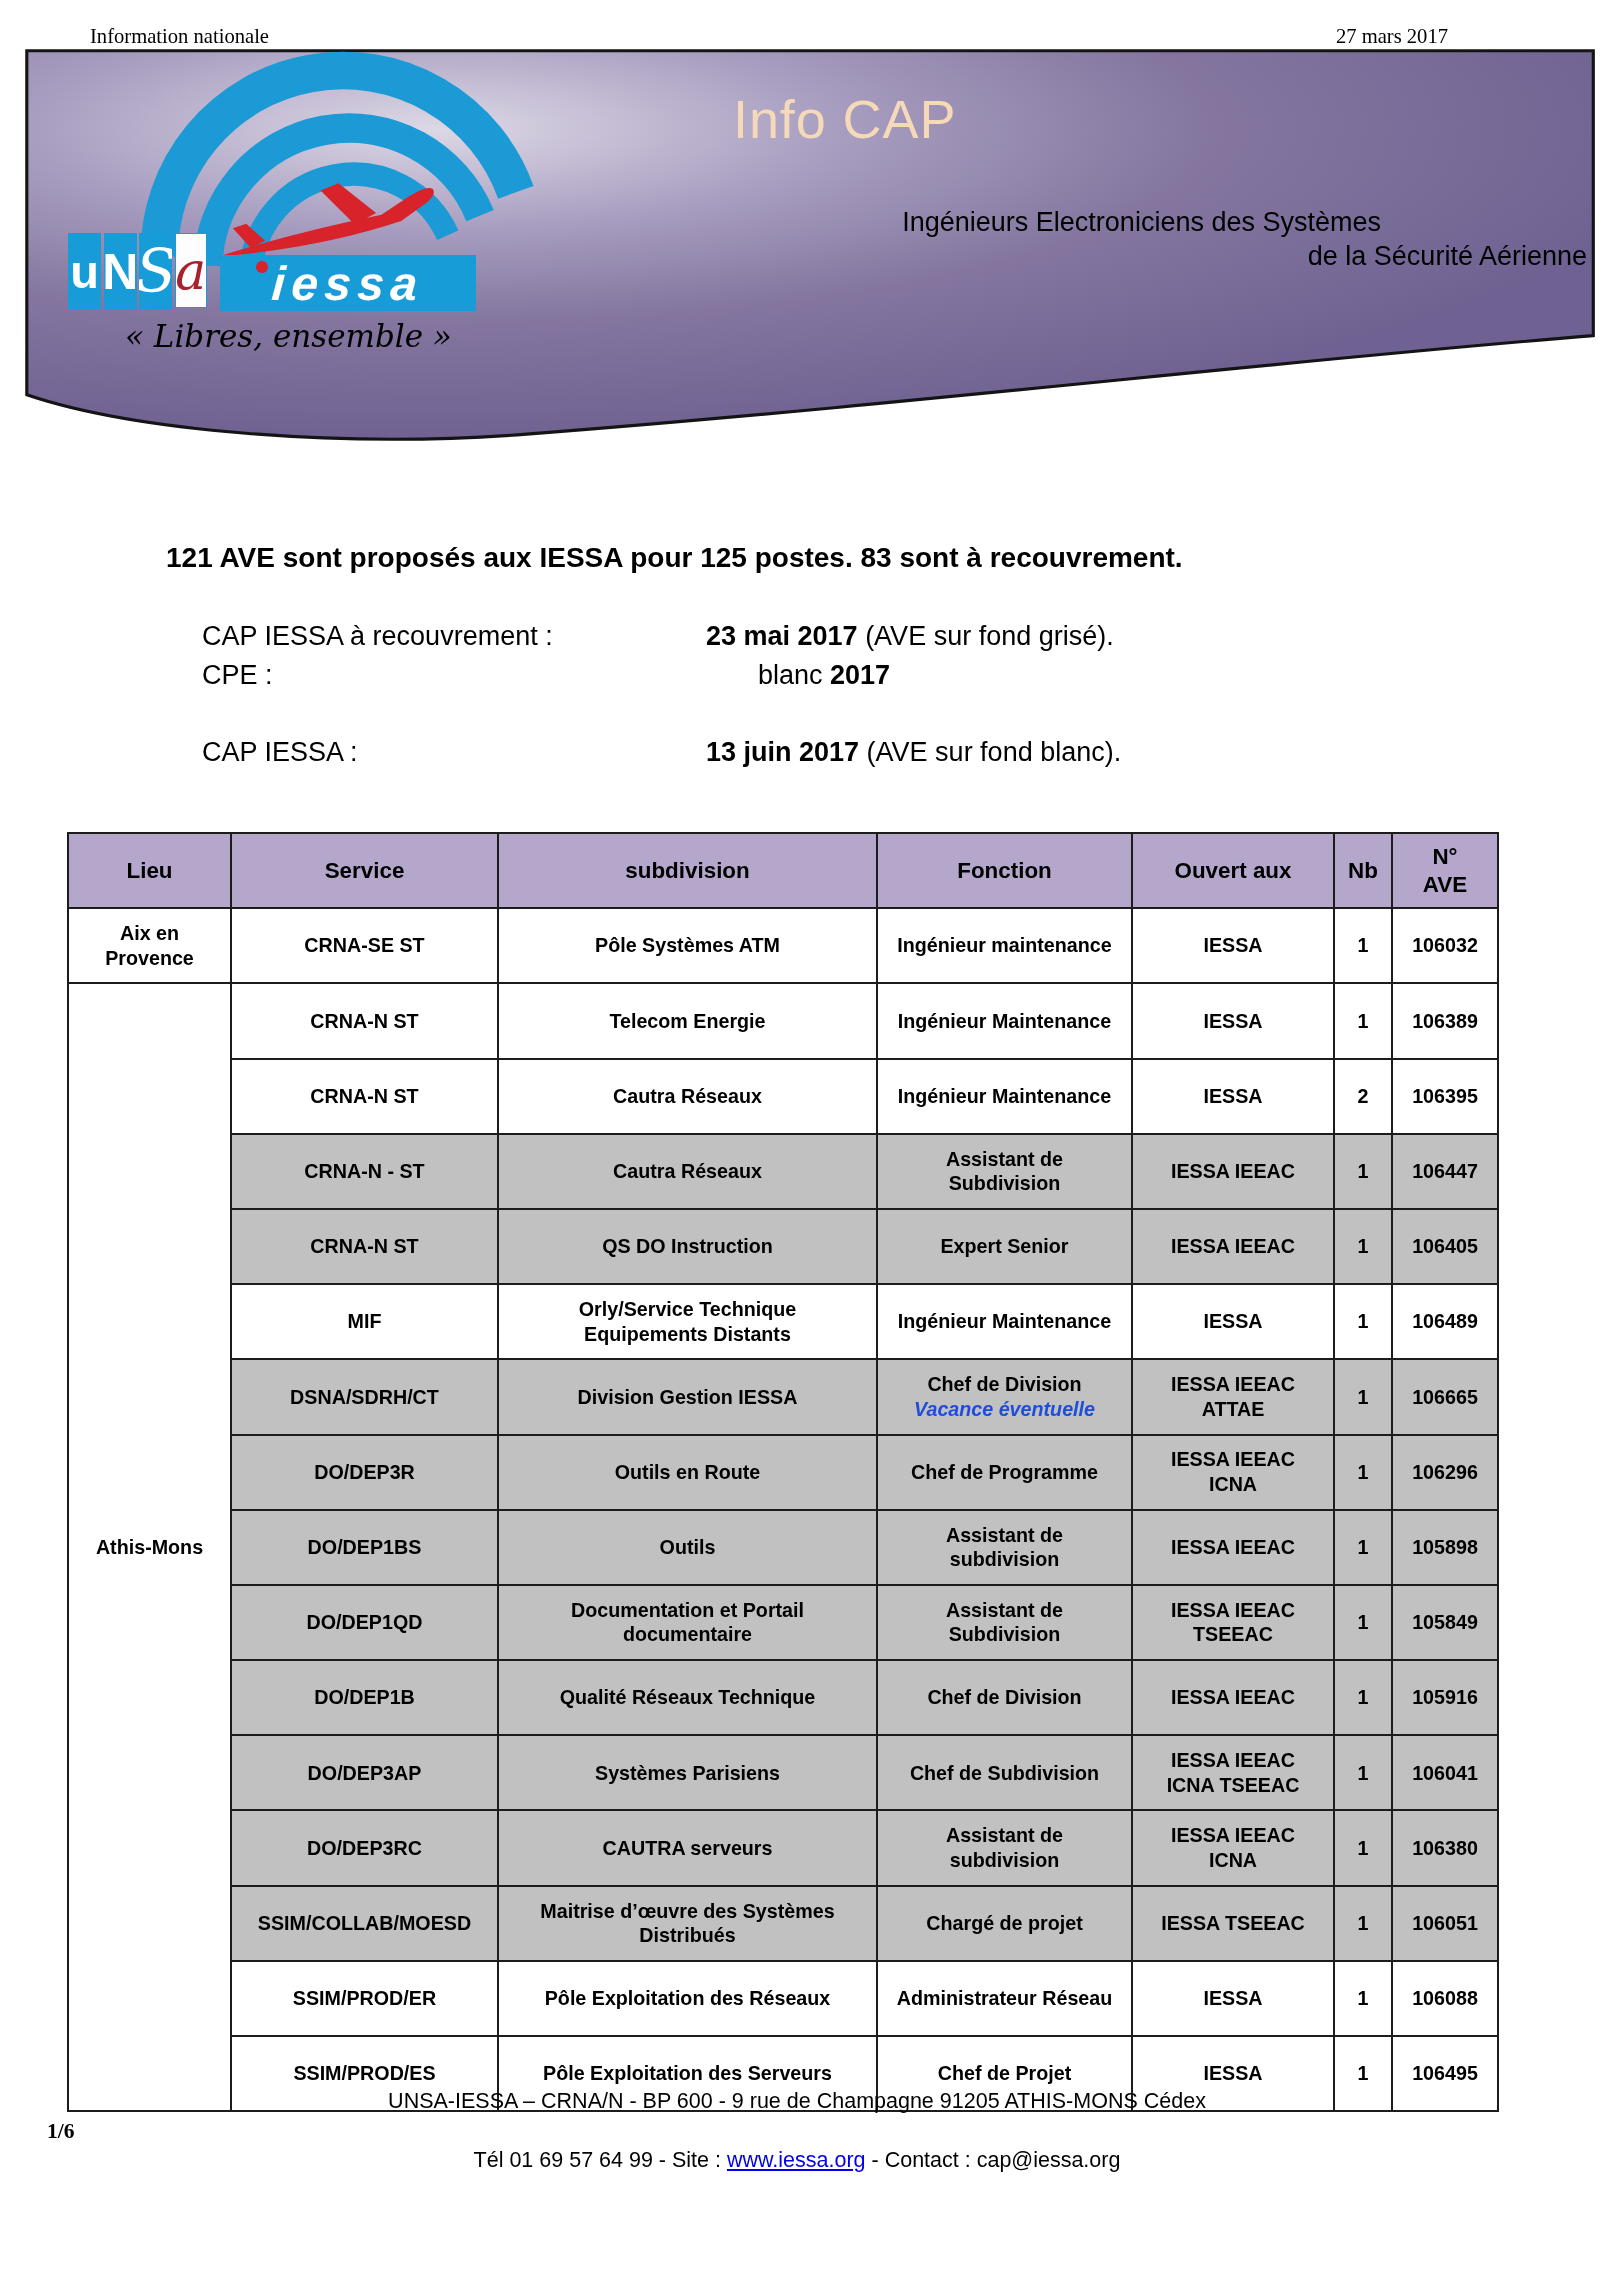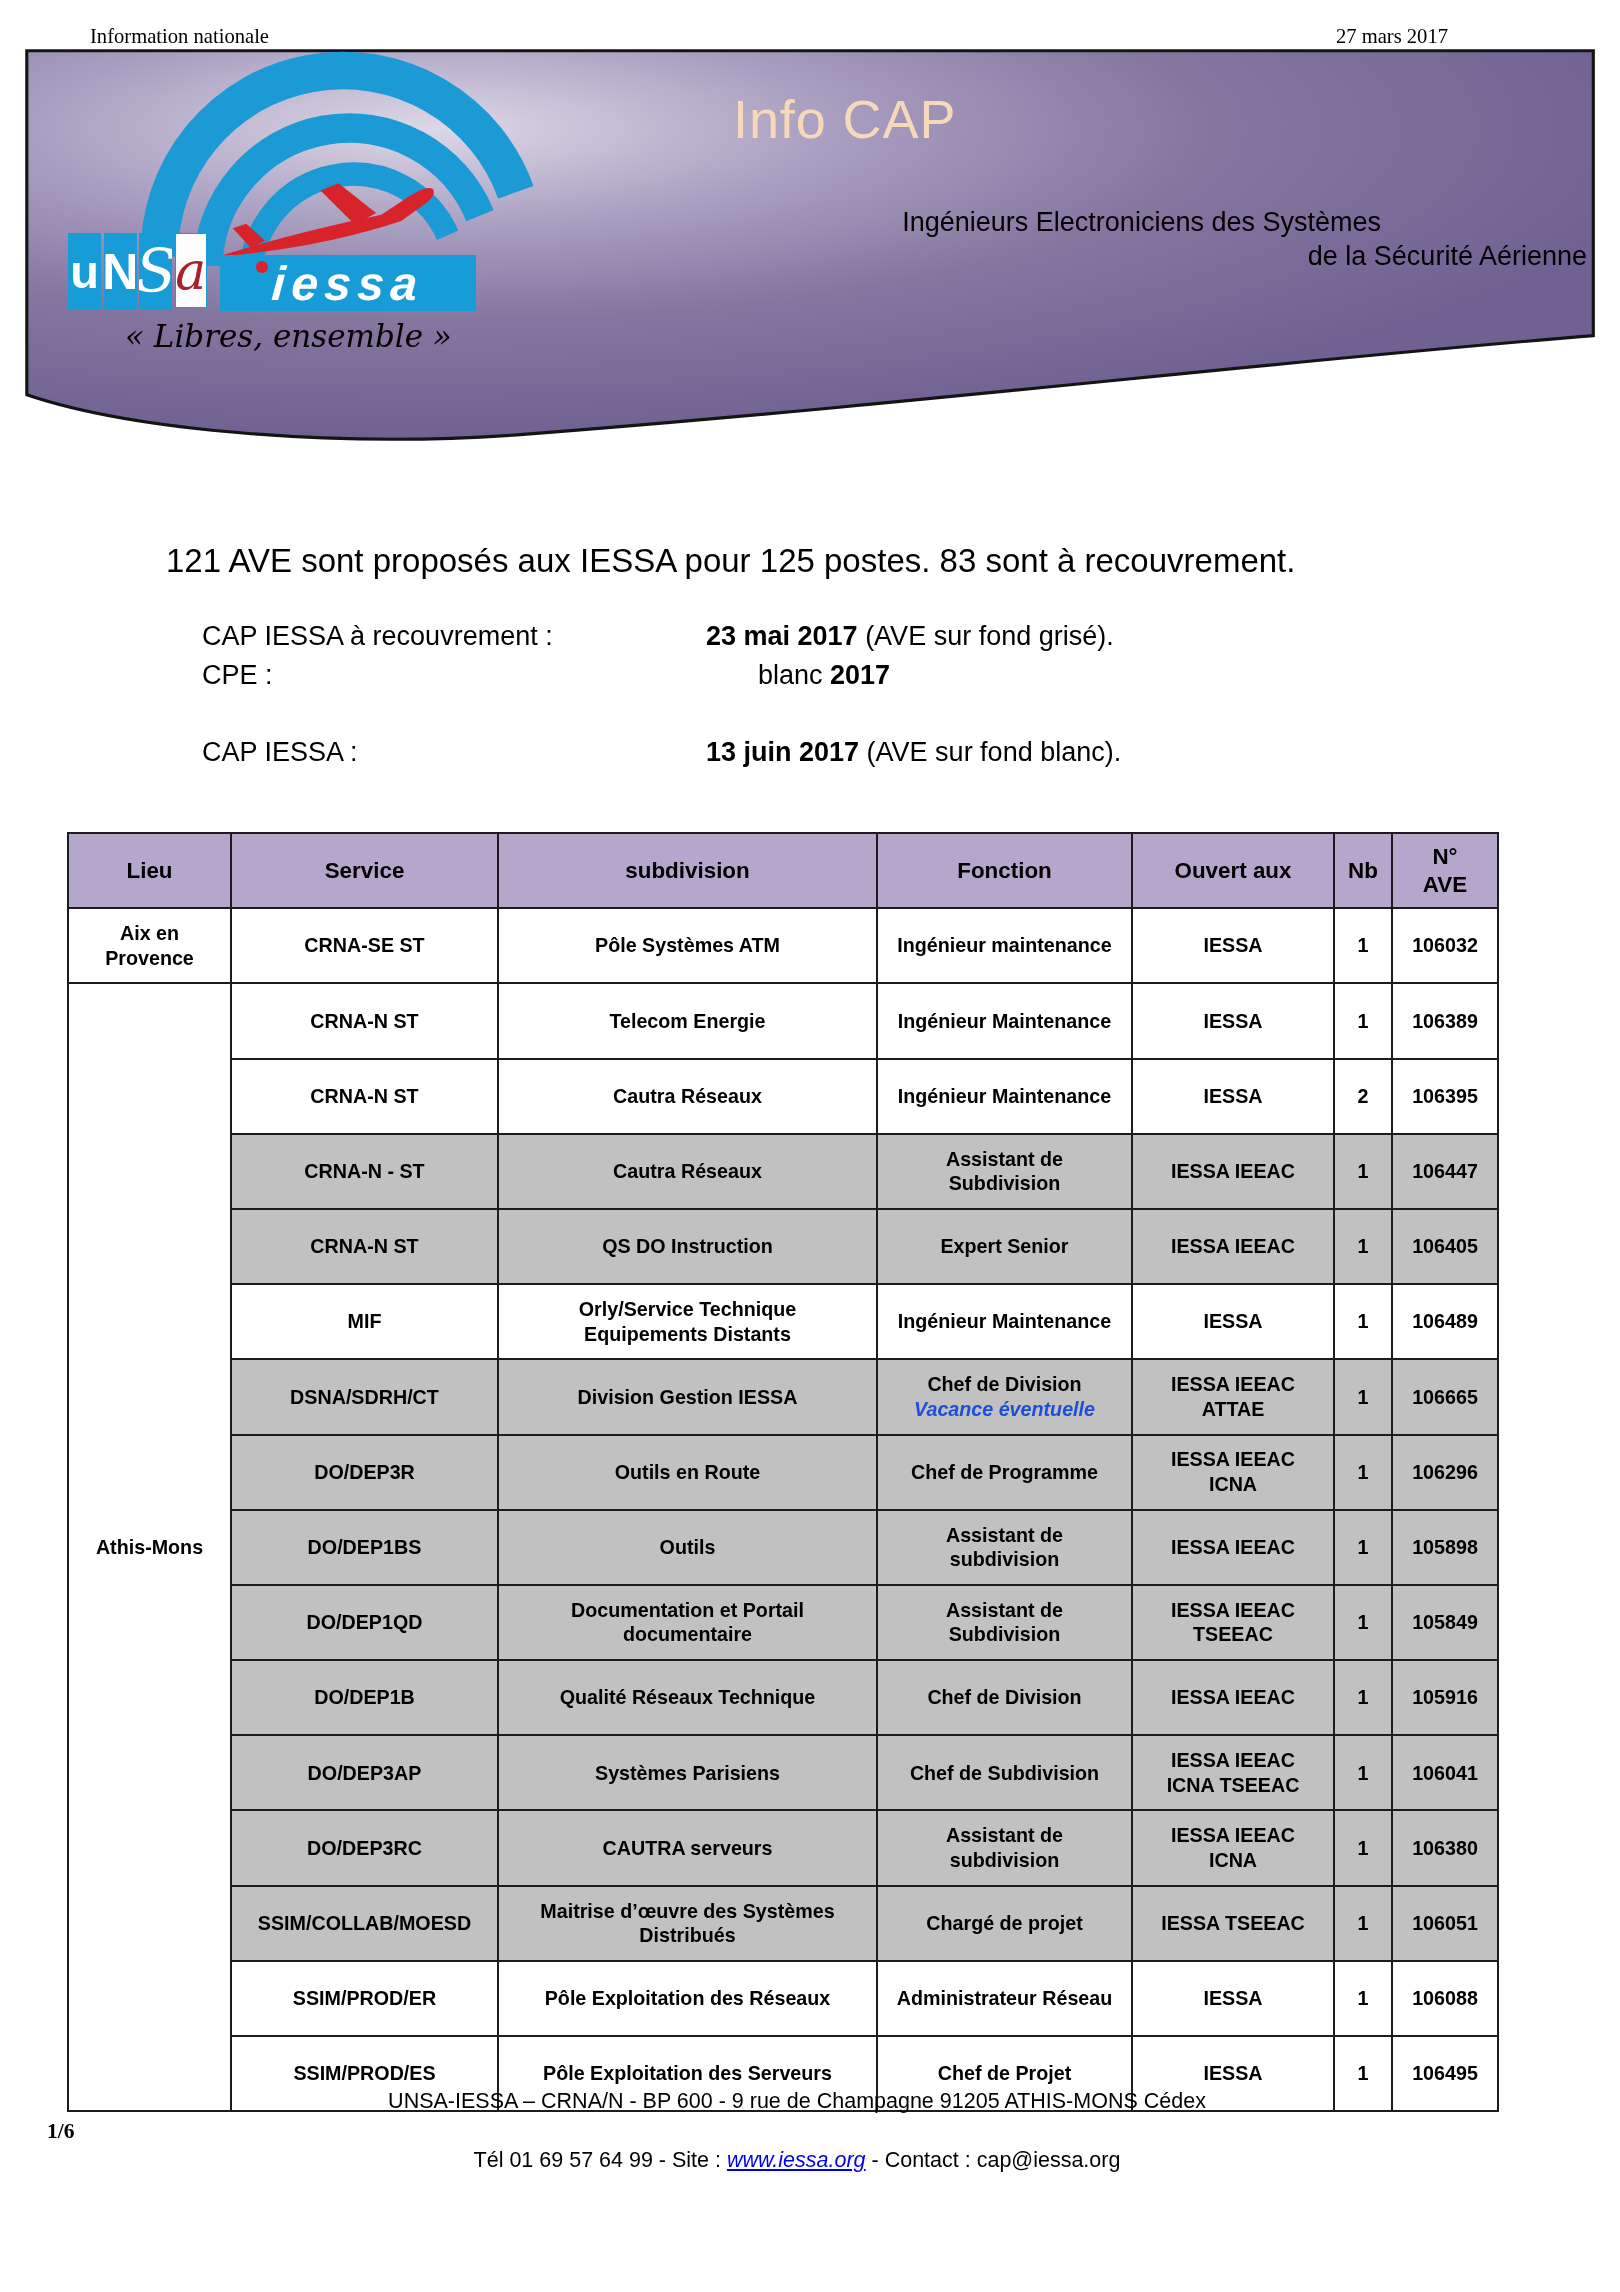--- a/index.html
+++ b/index.html
@@ -25,21 +25,21 @@
   .tile.u{font-size:47px;font-weight:bold;}
   .tile.n{font-size:50px;font-weight:bold;}
   .tile.s{font-size:59px;font-style:italic;font-family:"DejaVu Serif",serif;}
   .tile.a{background:#fdfdfd;color:#a8222e;font-size:52px;font-style:italic;font-family:"DejaVu Serif",serif;border:1.8px solid #189cd8;width:29.6px;height:73px;}
   .iessa-box{left:195px;top:206px;width:256px;height:56px;background:#189cd8;display:flex;align-items:center;justify-content:center;}
   .iessa-box span{color:#fff;font-weight:bold;font-style:italic;font-size:48px;letter-spacing:6.3px;transform:skewX(-4deg);}
   .i-dot{position:absolute;left:36px;top:6.3px;width:11.6px;height:11.6px;border-radius:50%;background:#d8232a;}
   .slogan{left:100px;top:269px;width:376px;font-size:31px;font-style:italic;font-family:"DejaVu Serif",serif;white-space:nowrap;}
 
   
-  .headline{left:166px;top:542px;font-size:33px;font-weight:normal;}
+  .headline{left:166px;top:542px;font-size:28px;font-weight:bold;}
   .iline{font-size:27px;}
   .ilabel{position:absolute;left:202px;}
   .ivalue{position:absolute;left:706px;}
   .iv-indent{left:758px;}
   .b{font-weight:bold;}
   .y1{top:621px;} .y2{top:660px;} .y3{top:699px;margin-top:38px;}
 
   
   .ave-table{left:67px;top:832px;}
   table{border-collapse:collapse;table-layout:fixed;width:1430px;}
@@ -48,21 +48,21 @@
   th{background:#b4a7cb;font-size:22.4px;height:66px;}
   td{font-size:19.7px;height:66px;background:#ffffff;}
   tr.shaded td{background:#c1c1c1;}
   td.lieu{background:#ffffff !important;}
   .note{color:#1d4ed8;font-style:italic;font-weight:bold;}
 
   
   .f1{left:0;top:2089px;width:1594px;text-align:center;font-size:21.5px;}
   .f2{left:0;top:2148px;width:1594px;text-align:center;font-size:21.5px;}
   .pageno{left:47px;top:2119px;font-size:21.5px;font-weight:bold;}
-  a.site{color:#0000ee;text-decoration:underline;font-style:italic;}
+  a.site{color:#0000ee;text-decoration:underline;}
 </style>
 </head>
 <body>
 
 <div class="abs serif top-left">Information nationale</div>
 <div class="abs serif top-right">27 mars 2017</div>
 
 <div class="abs banner">
   <svg width="1571" height="412" viewBox="0 0 1754 460">
     <defs>

